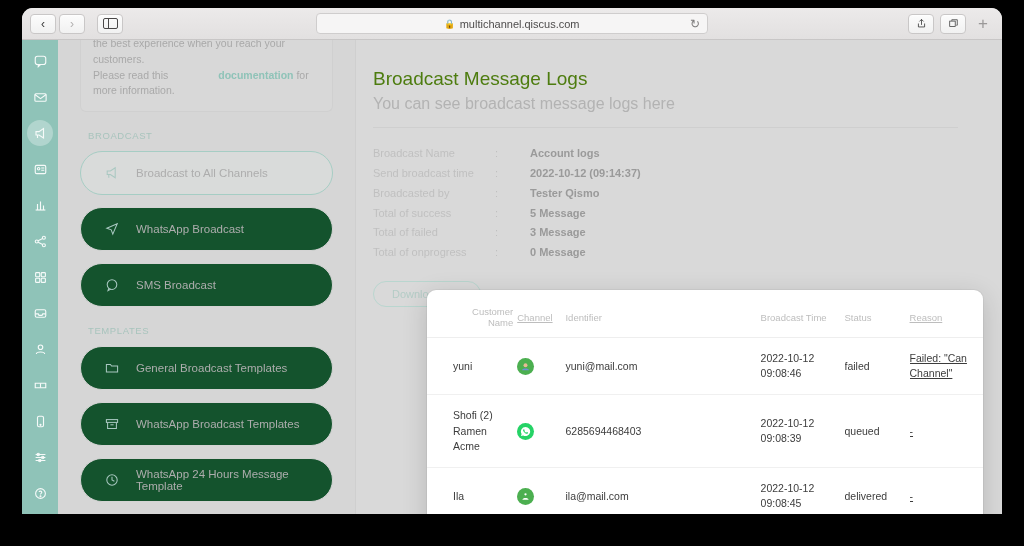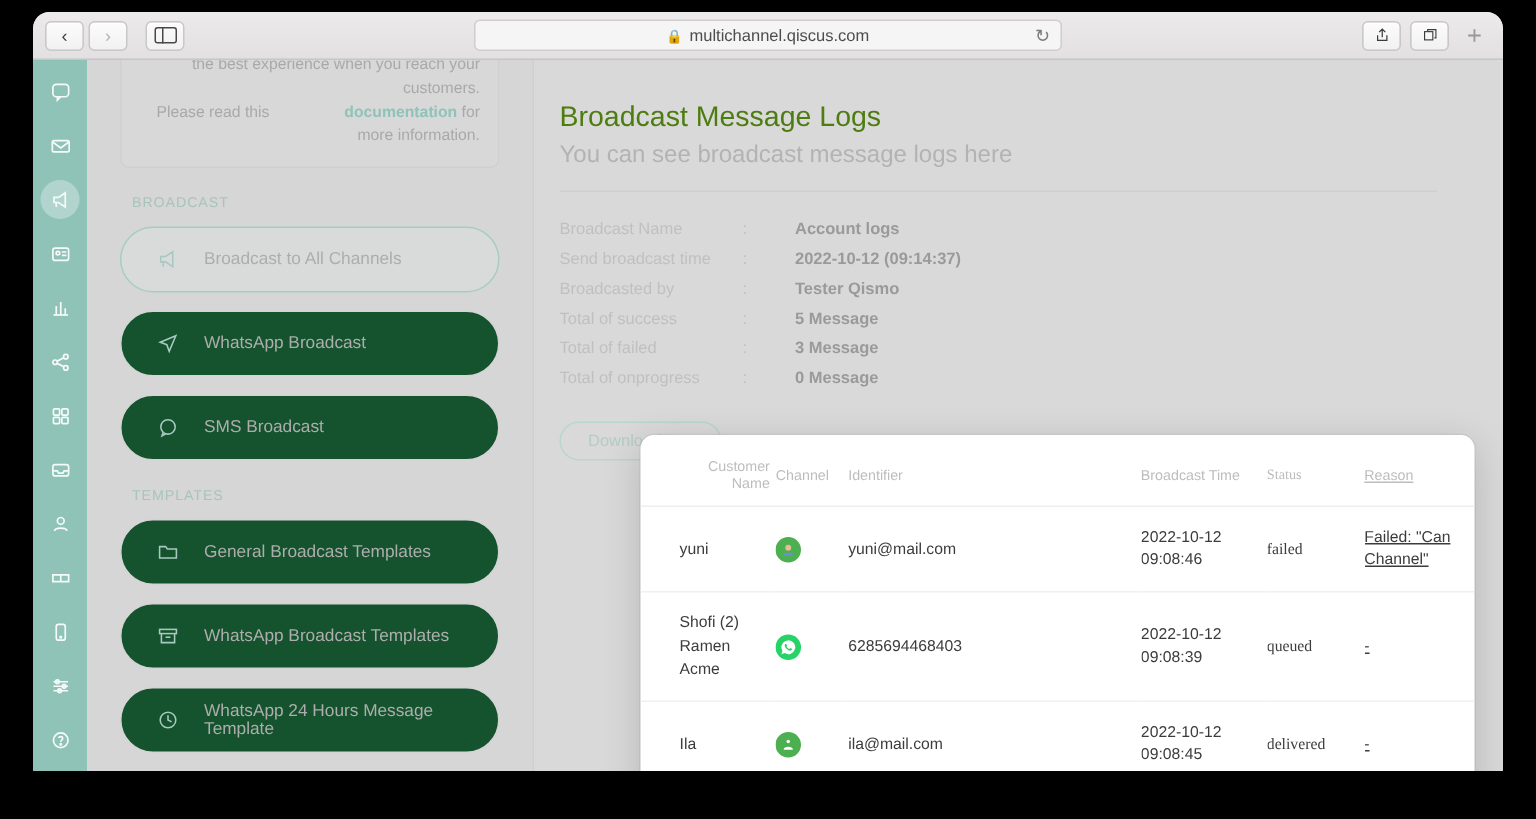--- a/index.html
+++ b/index.html
@@ -103,21 +103,20 @@
     padding: 0 22px;
   }
   .notice {
     margin-top: -14px;
     border: 1px solid #d0d0d0;
     border-top: none;
     border-radius: 0 0 6px 6px;
     padding: 10px 12px 12px 12px;
     font-size: 10.5px; color: #a9a9a9; line-height: 1.5;
     background: #d8d8d8;
-    text-align: right;
   }
   .notice a { color: #8fc3b8; font-weight: bold; text-decoration: none; margin-left: 47px; }
   .sec-label {
     margin: 18px 0 10px 8px;
     font-size: 9.5px; letter-spacing: .6px;
     color: #a8c4bd;
   }
   .navitem {
     height: 44px; margin-bottom: 12px;
     border-radius: 22px;
@@ -174,24 +173,24 @@
   }
   .tbl td {
     font-size: 10.5px; color: #3c3c3c;
     padding: 13px 4px 13px 0;
     border-bottom: 1px solid #f0f0f0;
     vertical-align: middle;
     line-height: 1.45;
     overflow: hidden;
   }
   .c-name { width: 86px; padding-left: 26px !important; }
-  .c-chan { width: 46px; }
+  .c-chan { width: 46px; text-decoration: underline; }
   .c-id   { width: 186px; }
   .c-time { width: 80px; }
-  .c-stat { width: 62px; font-family: Liberation Serif, serif; }
+  .c-stat { width: 62px; }
   .c-reas { width: 70px; text-decoration: underline; }
   .tbl th.c-name { padding-left: 26px; text-align: right; }
   .st-failed { color: #ef5a6b; }
   .st-other  { color: #2f2f2f; }
   .chan {
     width: 17px; height: 17px; border-radius: 50%;
     display: flex; align-items: center; justify-content: center;
     color: #fff; font-size: 9px;
   }
   .chan svg { width: 11px; height: 11px; fill: #fff; }

